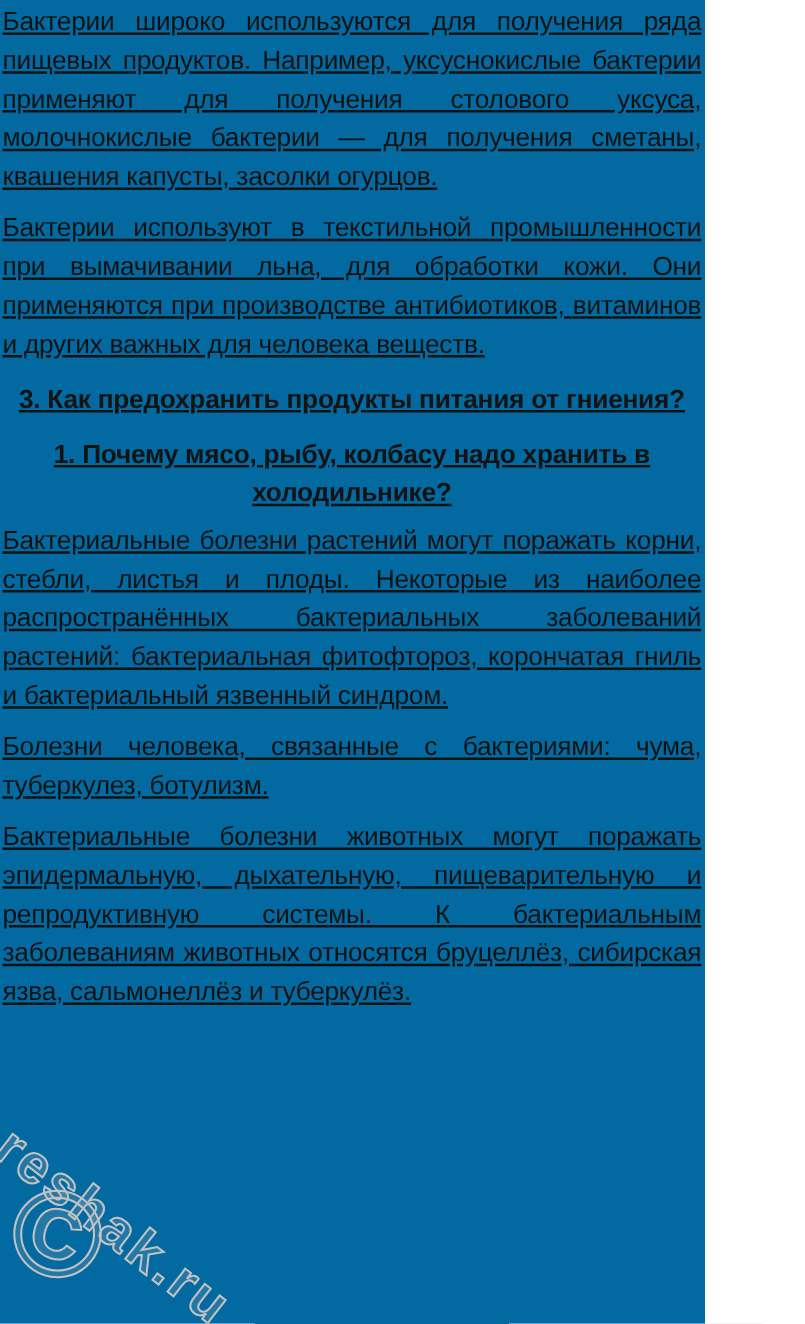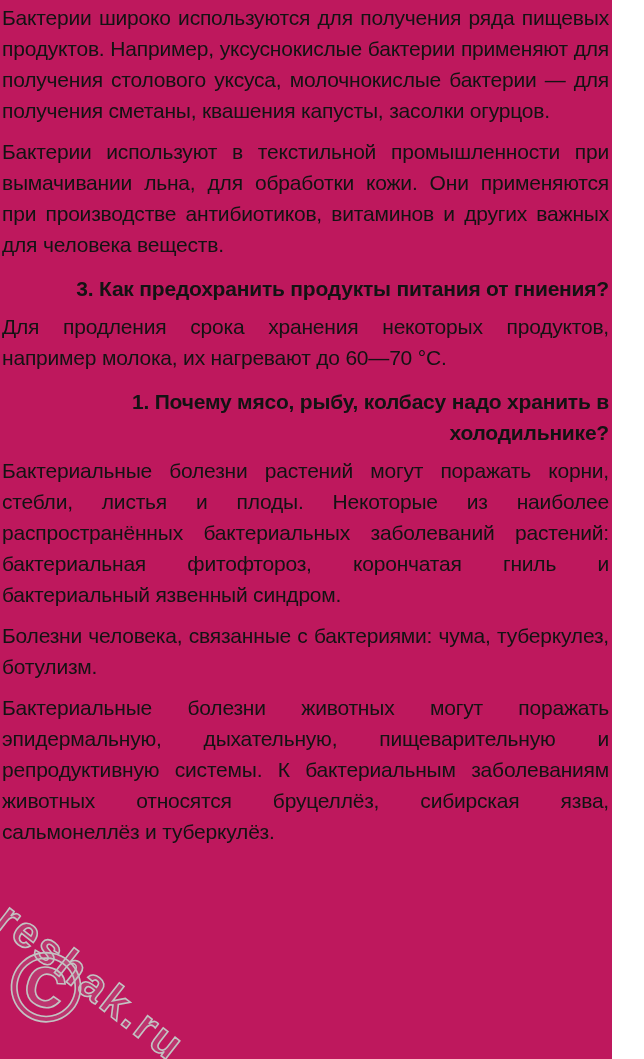--- a/index.html
+++ b/index.html
@@ -2,41 +2,42 @@
 <html lang="ru"><head>
 <meta charset="utf-8">
 <style>
   html, body {
     margin: 0;
     padding: 0;
     background: #ffffff;
   }
   .page {
     position: relative;
-    width: 612px;
+    width: 564px;
     height: 1059px;
     overflow: hidden;
     box-sizing: border-box;
     padding: 2px 3px 0 2px;
-    background: #be185d;
+    background: #0369a1;
     font-family: "Liberation Sans", sans-serif;
     font-size: 21px;
     line-height: 31px;
     color: #131313;
     letter-spacing: -0.2px;
+    text-decoration: underline;
   }
   .para {
     margin: 0 0 10px 0;
     text-align: justify;
     text-align-last: left;
   }
   .heading {
     margin: 13px 0 7px 0;
     font-weight: bold;
-    text-align: right;
+    text-align: center;
   }
   
   .wm-text {
     position: absolute;
     left: 12px;
     top: 900px;
     transform: rotate(38deg);
     transform-origin: 0 0;
     font-size: 44px;
     font-weight: bold;
@@ -64,21 +65,20 @@
 
 <div class="page">
 
   <p class="para">Бактерии широко используются для получения ряда пищевых продуктов. Например, уксуснокислые бактерии применяют для получения столового уксуса, молочнокислые бактерии — для получения сметаны, квашения капусты, засолки огурцов.</p>
 
   <p class="para">Бактерии используют в текстильной промышленности при вымачивании льна, для обработки кожи. Они применяются при производстве антибиотиков, витаминов и других важных для человека веществ.</p>
 
   <p class="heading">3. Как предохранить продукты питания от гниения?</p>
 
 
-  <p class="para">Для продления срока хранения некоторых продуктов, например молока, их нагревают до 60—70 °C.</p>
 
   <p class="heading">1. Почему мясо, рыбу, колбасу надо хранить в холодильнике?</p>
 
 
 
   <p class="para">Бактериальные болезни растений могут поражать корни, стебли, листья и плоды. Некоторые из наиболее распространённых бактериальных заболеваний растений: бактериальная фитофтороз, корончатая гниль и бактериальный язвенный синдром.</p>
 
   <p class="para">Болезни человека, связанные с бактериями: чума, туберкулез, ботулизм.</p>
 
   <p class="para">Бактериальные болезни животных могут поражать эпидермальную, дыхательную, пищеварительную и репродуктивную системы. К бактериальным заболеваниям животных относятся бруцеллёз, сибирская язва, сальмонеллёз и туберкулёз.</p>

